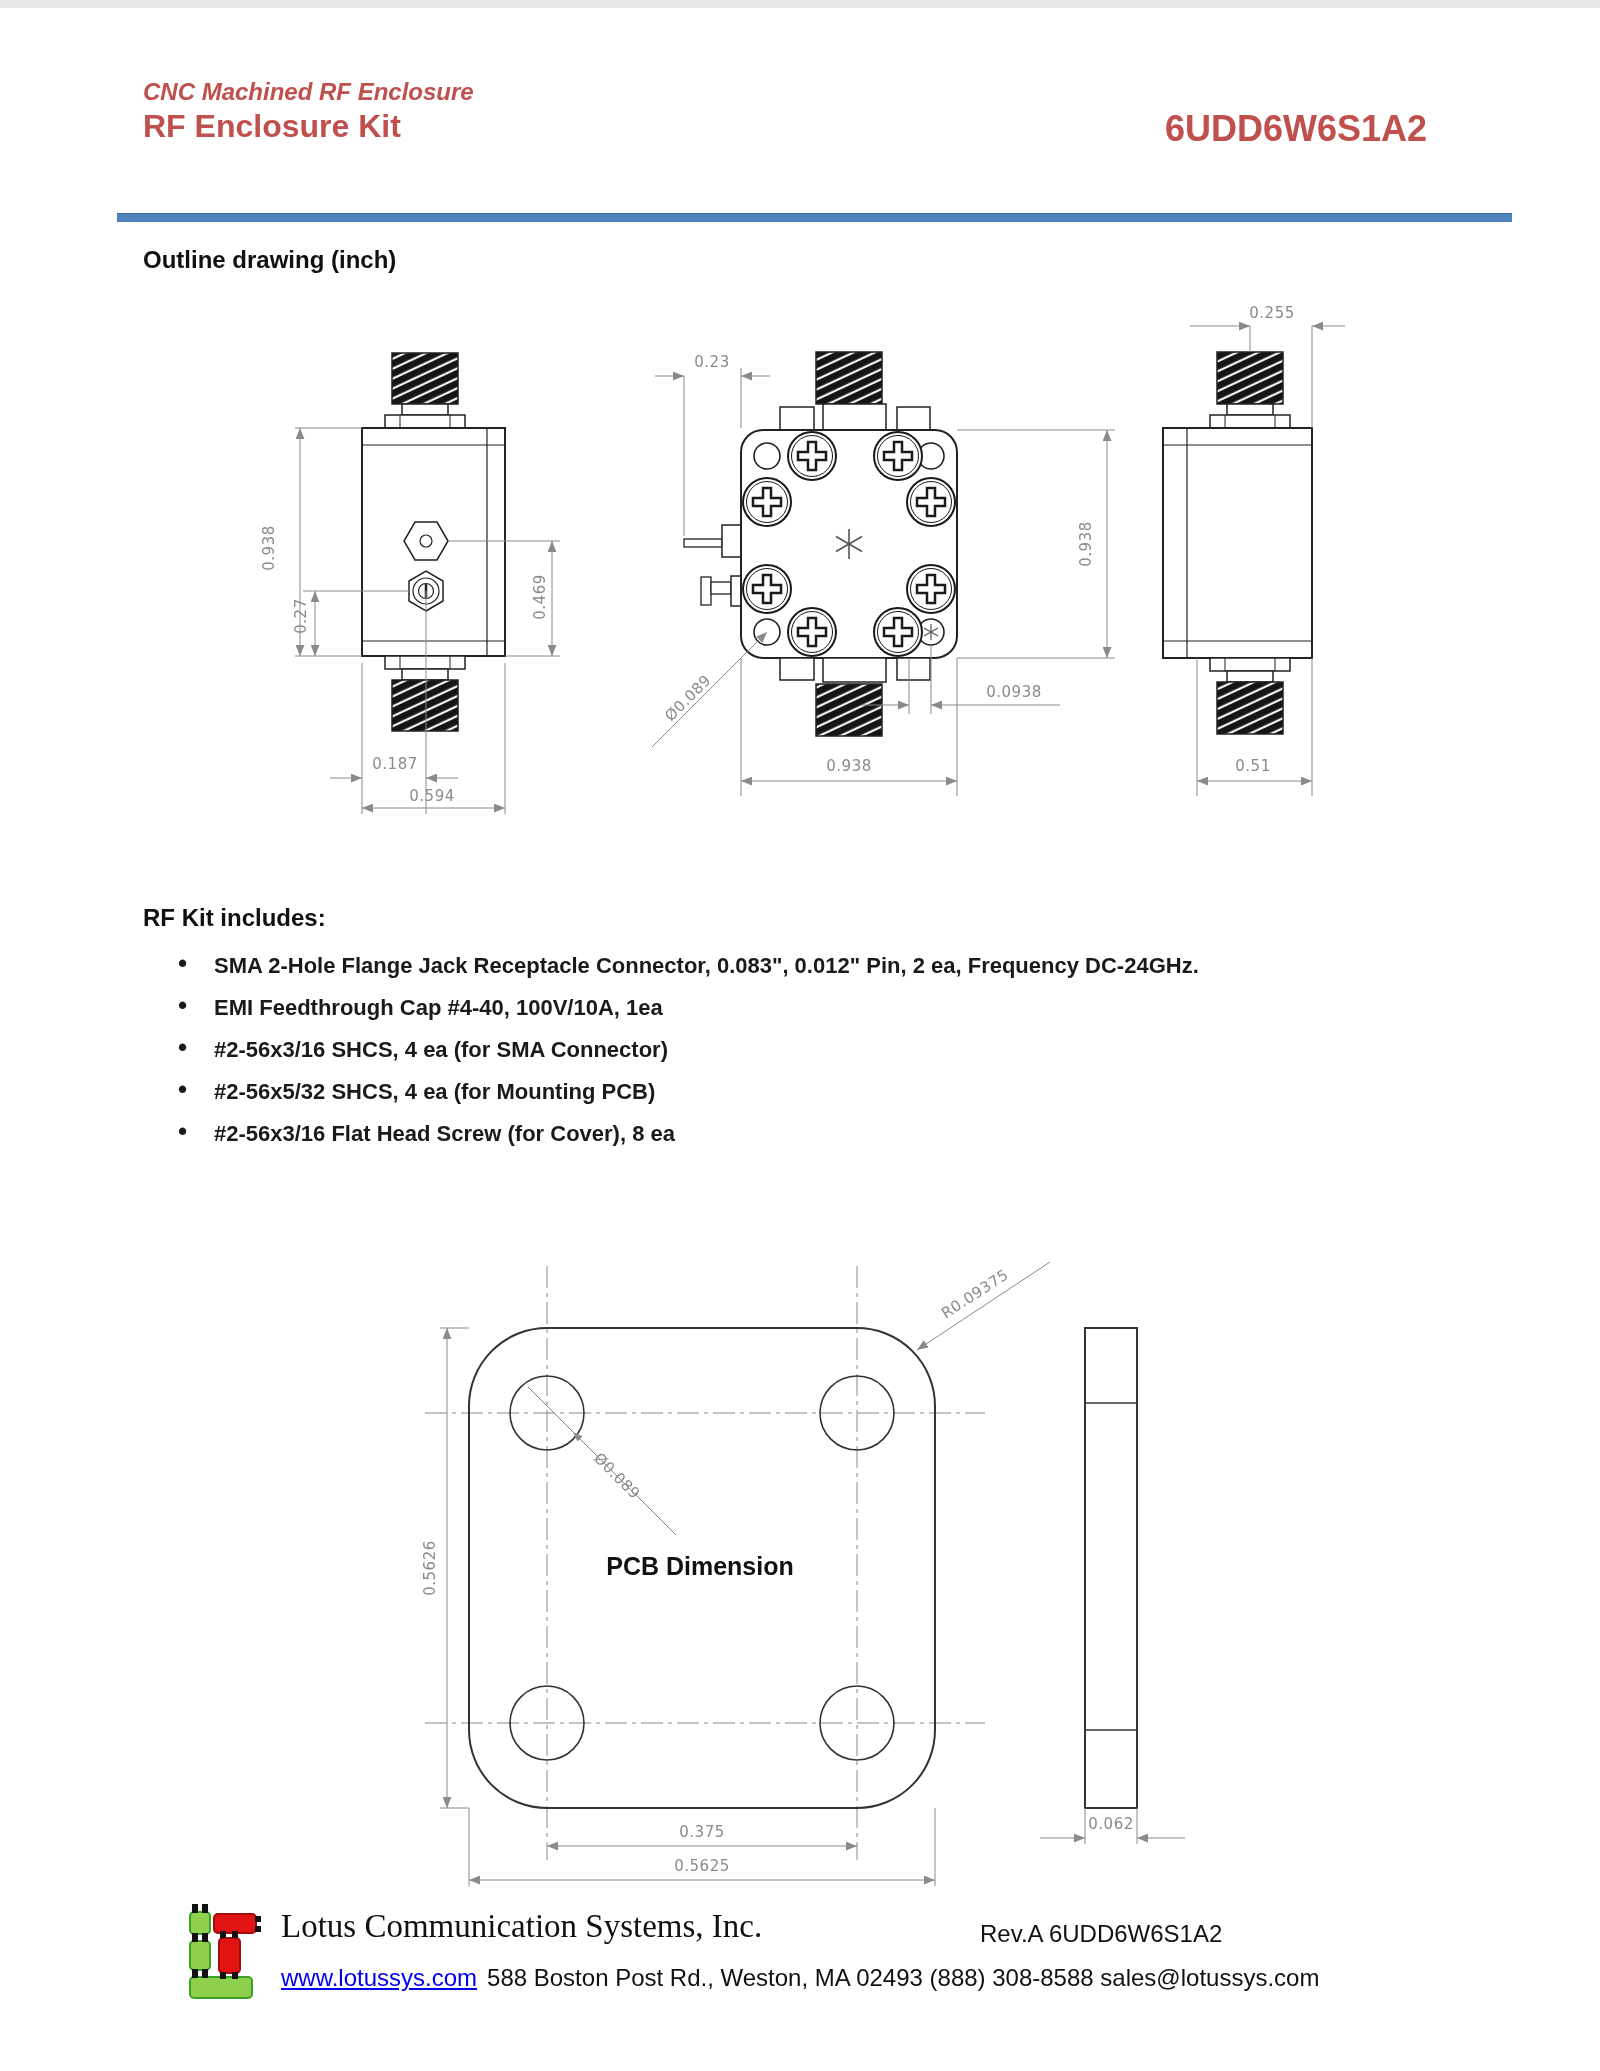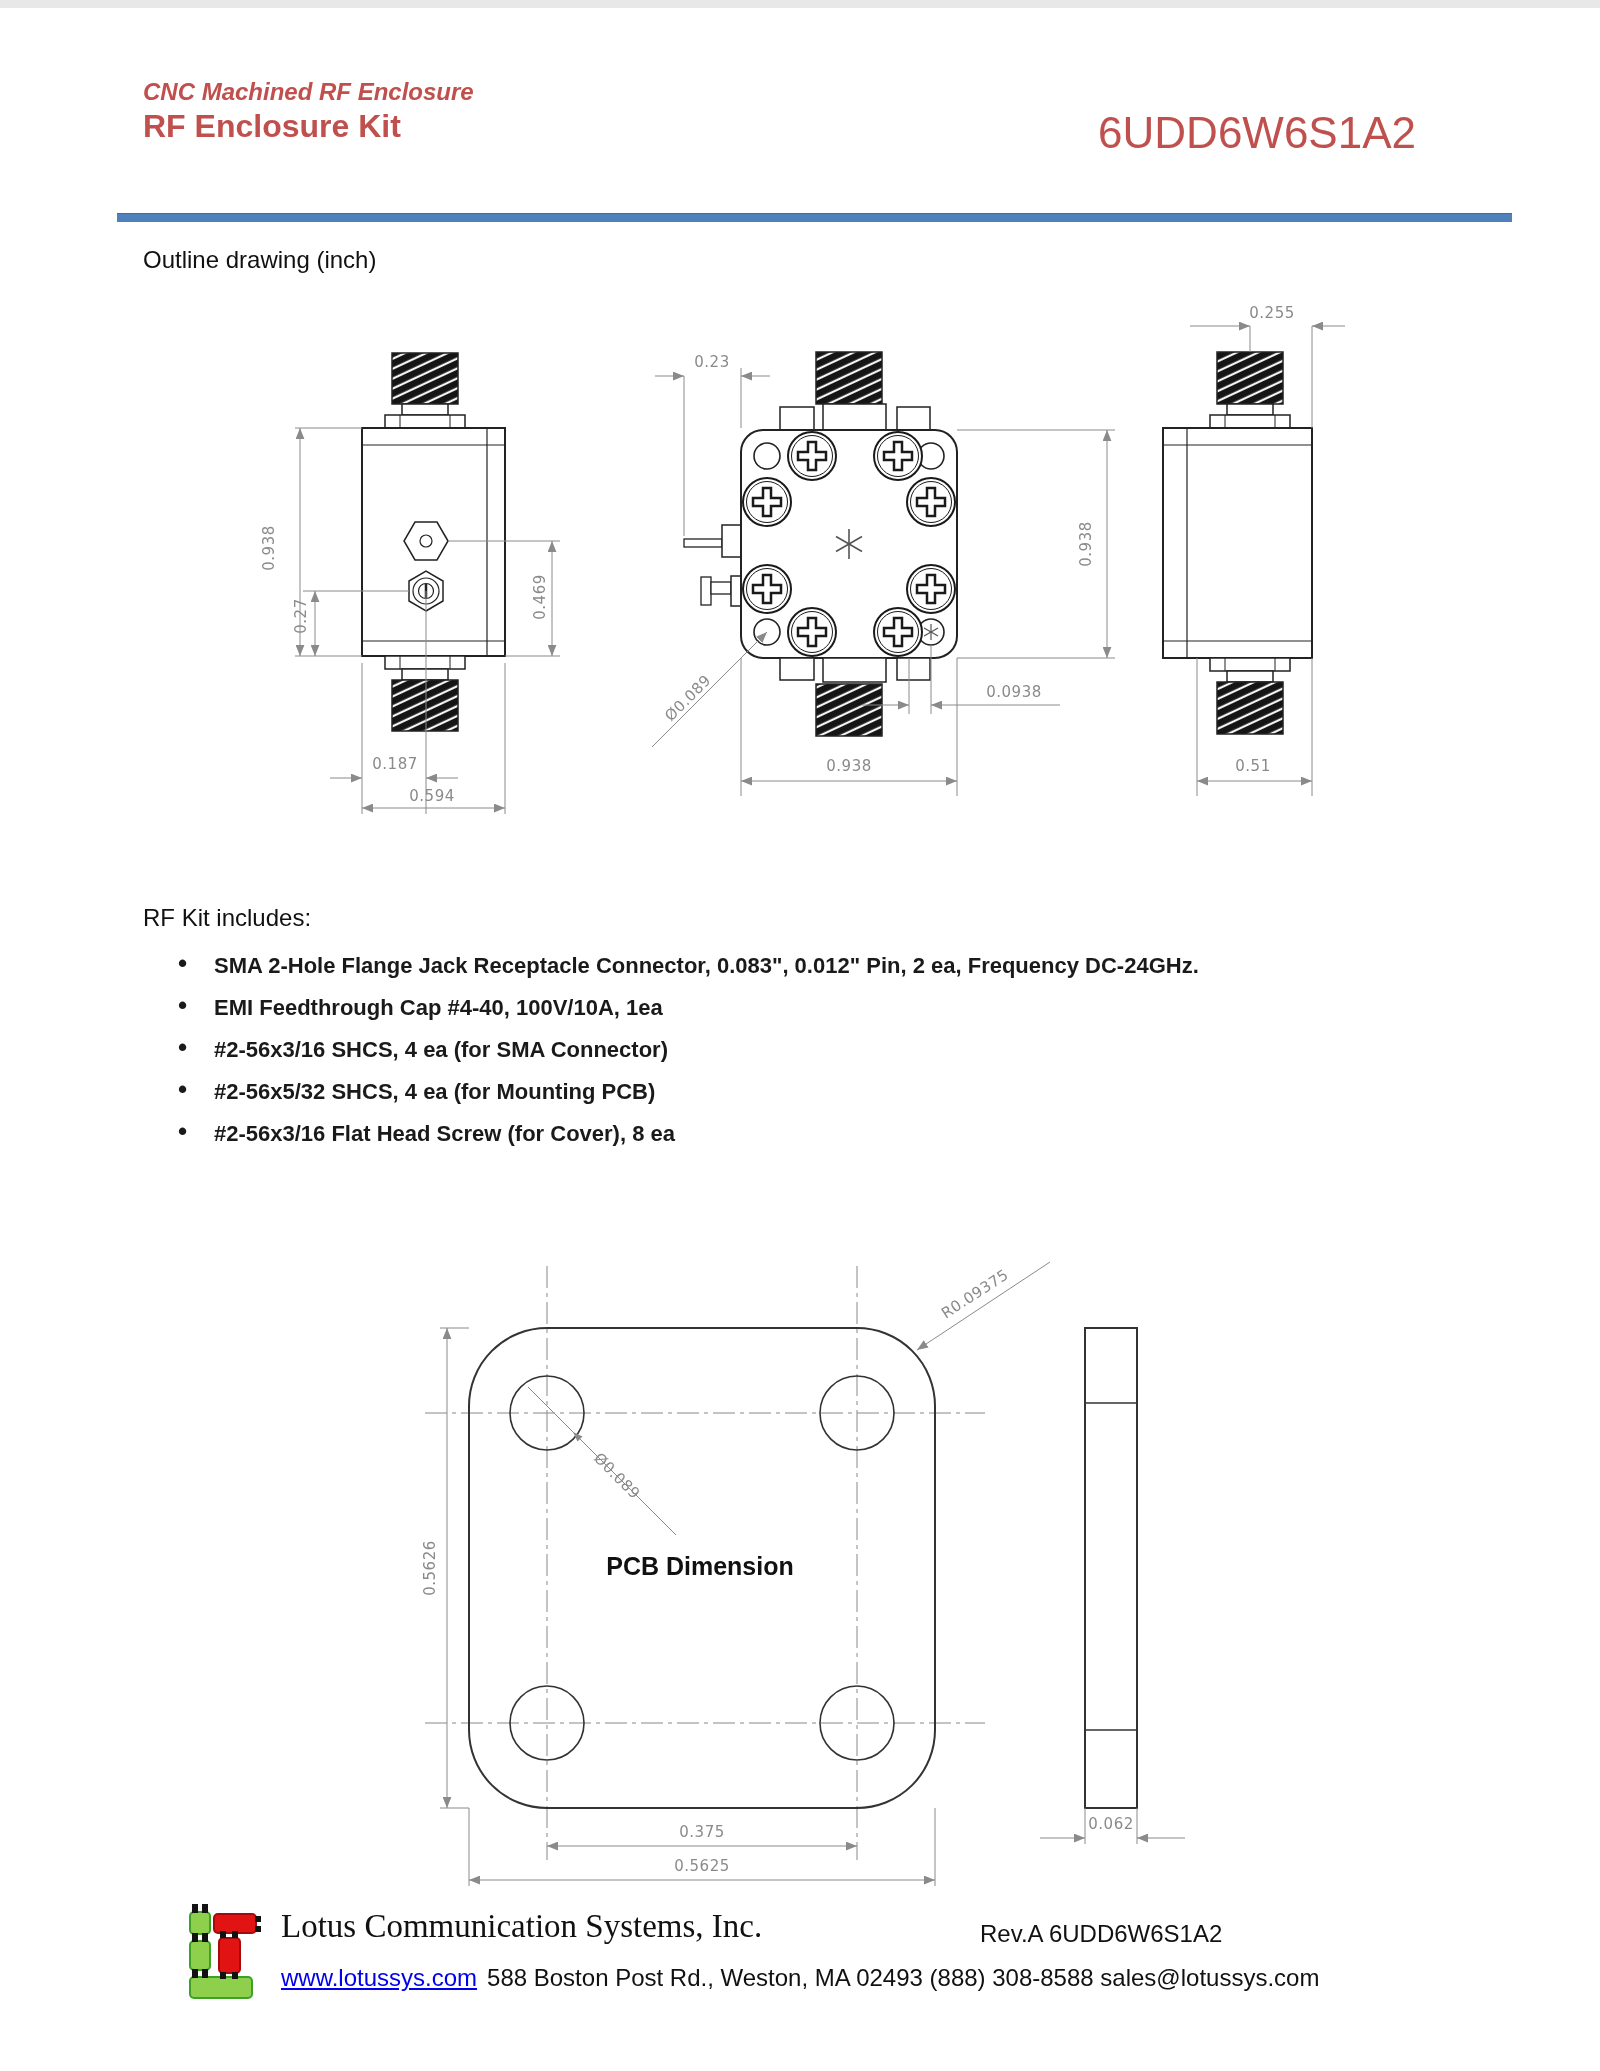--- a/index.html
+++ b/index.html
@@ -5,23 +5,23 @@
   html,body{margin:0;padding:0;background:#e8e8e8;}
   .page{
     position:relative;width:1600px;height:2071px;margin:8px auto;
     background:#ffffff;overflow:hidden;
     font-family:"Liberation Sans",sans-serif;color:#1a1a1a;
   }
   .abs{position:absolute;}
   
   .doc-subtitle{left:143px;top:70px;font-size:24px;font-weight:bold;font-style:italic;color:#c0504d;}
   .doc-title{left:143px;top:100px;font-size:32px;font-weight:bold;color:#c0504d;}
-  .doc-part{top:100px;right:184px;font-size:44px;font-weight:normal;color:#c0504d;}
+  .doc-part{top:100px;right:173px;font-size:36px;font-weight:bold;color:#c0504d;}
   .rule{left:117px;top:205px;width:1395px;height:8px;background:#4f81bd;border-top:1px solid #3a6ea5;}
-  .sec-heading{font-size:24px;font-weight:normal;color:#111;}
+  .sec-heading{font-size:24px;font-weight:bold;color:#111;}
   .outline-heading{left:143px;top:238px;}
   .kit-heading{left:143px;top:896px;}
   
   .dim{
     position:absolute;font-family:"DejaVu Sans",sans-serif;font-size:15px;
     color:#8a8a8a;letter-spacing:.5px;white-space:nowrap;
     transform:translate(-50%,-50%);
   }
   .rot90{transform:translate(-50%,-50%) rotate(-90deg);}
   .rotm45{transform:translate(-50%,-50%) rotate(-45deg);}

